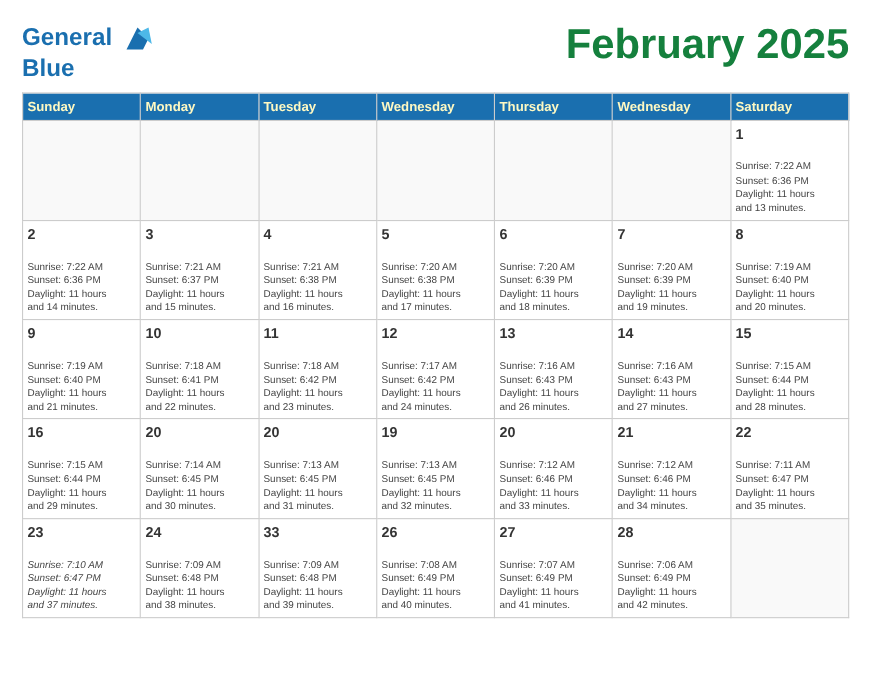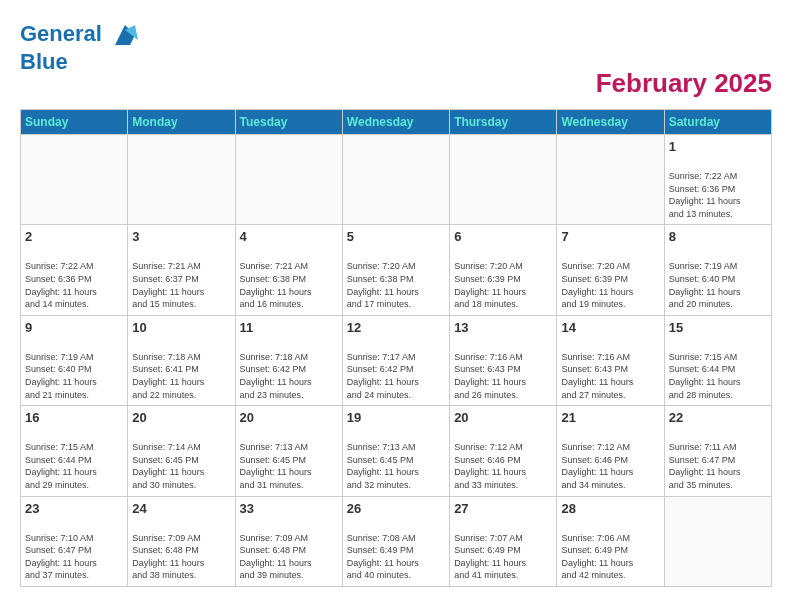--- a/index.html
+++ b/index.html
@@ -31,37 +31,36 @@
     }
     .logo-icon {
       width: 30px;
       height: 30px;
       margin-left: 2px;
     }
     .title-block {
       text-align: right;
     }
     .month-title {
-      font-size: 26px;
+      font-size: 38px;
       font-weight: bold;
-      color: #be185d;
-      margin-top: 48px;
+      color: #15803d;
     }
     .subtitle {
       font-size: 16px;
       color: #555;
     }
     table {
       width: 100%;
       border-collapse: collapse;
       table-layout: fixed;
     }
     thead th {
       background-color: #1a6faf;
-      color: #5eead4;
+      color: #fef9c3;
       font-size: 12px;
       font-weight: bold;
       padding: 5px 4px;
       text-align: left;
       border: 1px solid #ccc;
     }
     td {
       border: 1px solid #ccc;
       vertical-align: top;
       padding: 4px;
@@ -286,21 +285,21 @@
           <span class="day-num">22</span>
           <div class="cell-text" style="white-space: pre-line;">Sunrise: 7:11 AM
 Sunset: 6:47 PM
 Daylight: 11 hours
 and 35 minutes.</div>
         </td>
       </tr>
       <tr>
         <td>
           <span class="day-num">23</span>
-          <div class="cell-text" style="white-space: pre-line;">Sunrise: 7:10 AM
+          <div class="cell-text" style="white-space: pre-line; font-style: italic;">Sunrise: 7:10 AM
 Sunset: 6:47 PM
 Daylight: 11 hours
 and 37 minutes.</div>
         </td>
         <td>
           <span class="day-num">24</span>
           <div class="cell-text" style="white-space: pre-line;">Sunrise: 7:09 AM
 Sunset: 6:48 PM
 Daylight: 11 hours
 and 38 minutes.</div>

